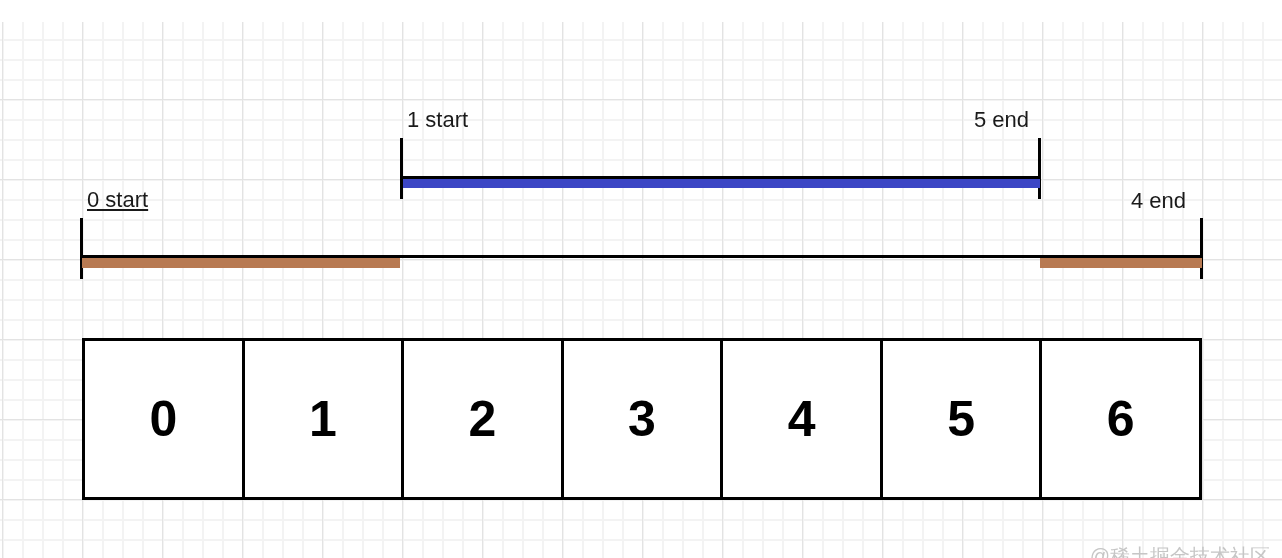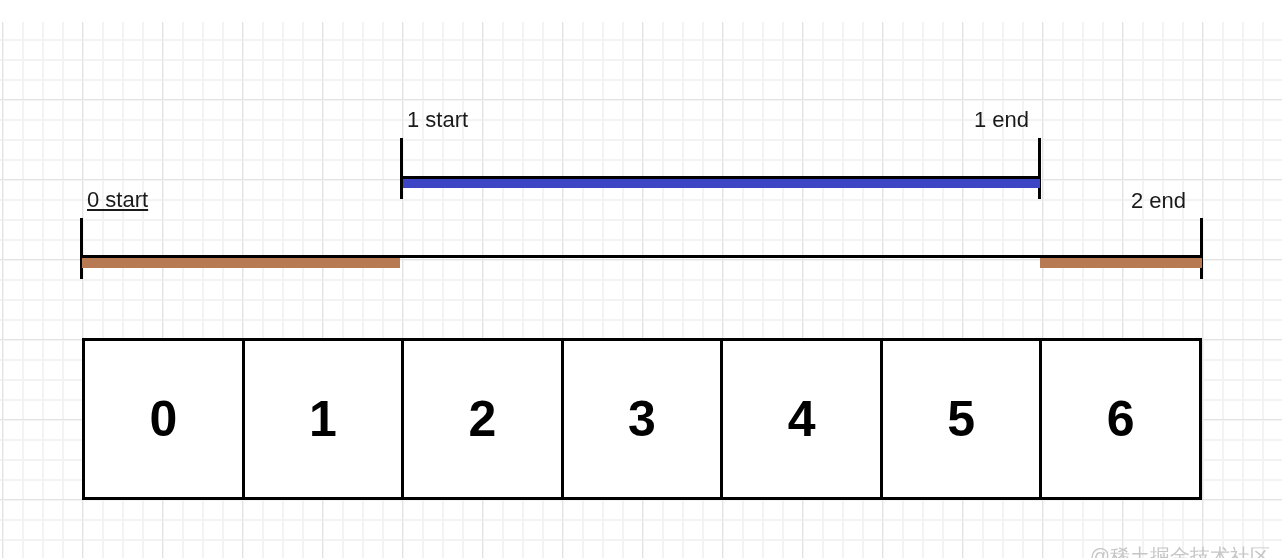--- a/index.html
+++ b/index.html
@@ -92,28 +92,28 @@
     color: #c6c6c6;
     white-space: nowrap;
   }
 </style>
 </head>
 <body>
 
 <div class="canvas">
 
   <div class="lbl" id="lbl-1s">1 start</div>
-  <div class="lbl" id="lbl-1e">1 end</div>
+  <div class="lbl" id="lbl-1e">5 end</div>
   <div class="tick" id="tick-1s"></div>
   <div class="tick" id="tick-1e"></div>
   <div class="hline" id="line-1"></div>
   <div class="bar" id="bar-1" style="background: rgb(60, 70, 197);"></div>
 
   <div class="lbl" id="lbl-0s">0 start</div>
-  <div class="lbl" id="lbl-0e">2 end</div>
+  <div class="lbl" id="lbl-0e">4 end</div>
   <div class="tick" id="tick-0s"></div>
   <div class="tick" id="tick-0e"></div>
   <div class="hline" id="line-0"></div>
   <div class="bar" id="bar-0a" style="background: rgb(184, 122, 82);"></div>
   <div class="bar" id="bar-0b" style="background: rgb(184, 122, 82);"></div>
 
   <div class="cells">
     <div class="cell">
         <span>0</span>
       </div>

